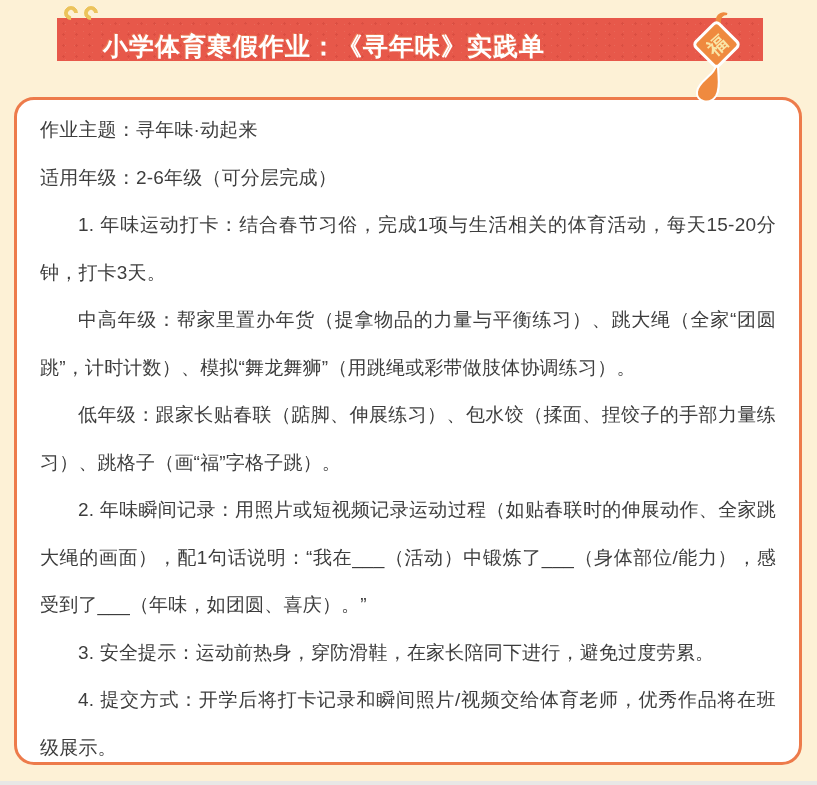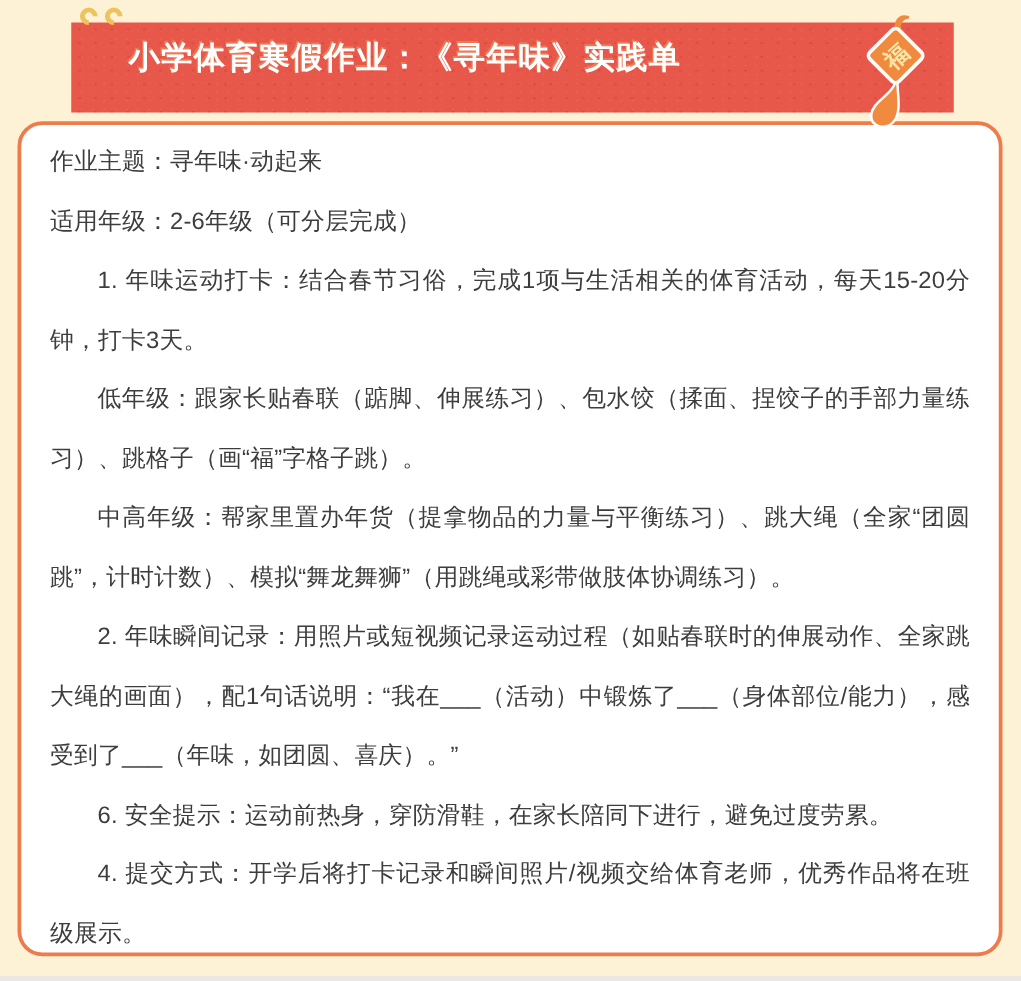--- a/index.html
+++ b/index.html
@@ -24,21 +24,21 @@
     background: var(--page-bg);
     font-family: "Liberation Sans", "DejaVu Sans", sans-serif;
   }
 
   
   .banner {
     position: absolute;
     left: 57px;
     top: 18px;
     width: 706px;
-    height: 72px;
+    height: 43px;
     background-color: var(--banner-red);
     background-image:
       radial-gradient(rgba(197,60,52,0.38) 14%, rgba(197,60,52,0) 15%),
       radial-gradient(rgba(255,240,220,0.10) 12%, rgba(255,240,220,0) 13%);
     background-size: 13px 11px, 9px 7px;
     background-position: 0 0, 4px 3px;
   }
   .banner-title {
     display: block;
     line-height: 57px;
@@ -133,21 +133,21 @@
 
     <text x="30.5" y="46" font-size="19" font-weight="bold" text-anchor="middle" fill="var(--ornament-char)" transform="rotate(-42 30.5 38.5)">福</text>
   </svg>
 </div>
 
 <div class="card">
   <div>
       <p class="para">作业主题：寻年味·动起来</p>
       <p class="para">适用年级：2-6年级（可分层完成）</p>
       <p class="para indent">1. 年味运动打卡：结合春节习俗，完成1项与生活相关的体育活动，每天15-20分钟，打卡3天。</p>
+      <p class="para indent">中高年级：帮家里置办年货（提拿物品的力量与平衡练习）、跳大绳（全家“团圆跳”，计时计数）、模拟“舞龙舞狮”（用跳绳或彩带做肢体协调练习）。</p>
       <p class="para indent">低年级：跟家长贴春联（踮脚、伸展练习）、包水饺（揉面、捏饺子的手部力量练习）、跳格子（画“福”字格子跳）。</p>
-      <p class="para indent">中高年级：帮家里置办年货（提拿物品的力量与平衡练习）、跳大绳（全家“团圆跳”，计时计数）、模拟“舞龙舞狮”（用跳绳或彩带做肢体协调练习）。</p>
       <p class="para indent">2. 年味瞬间记录：用照片或短视频记录运动过程（如贴春联时的伸展动作、全家跳大绳的画面），配1句话说明：“我在___（活动）中锻炼了___（身体部位/能力），感受到了___（年味，如团圆、喜庆）。”</p>
-      <p class="para indent">6. 安全提示：运动前热身，穿防滑鞋，在家长陪同下进行，避免过度劳累。</p>
+      <p class="para indent">3. 安全提示：运动前热身，穿防滑鞋，在家长陪同下进行，避免过度劳累。</p>
       <p class="para indent">4. 提交方式：开学后将打卡记录和瞬间照片/视频交给体育老师，优秀作品将在班级展示。</p>
     </div>
 </div>
 
 <div class="bottom-strip"></div>
 
 </body></html>

